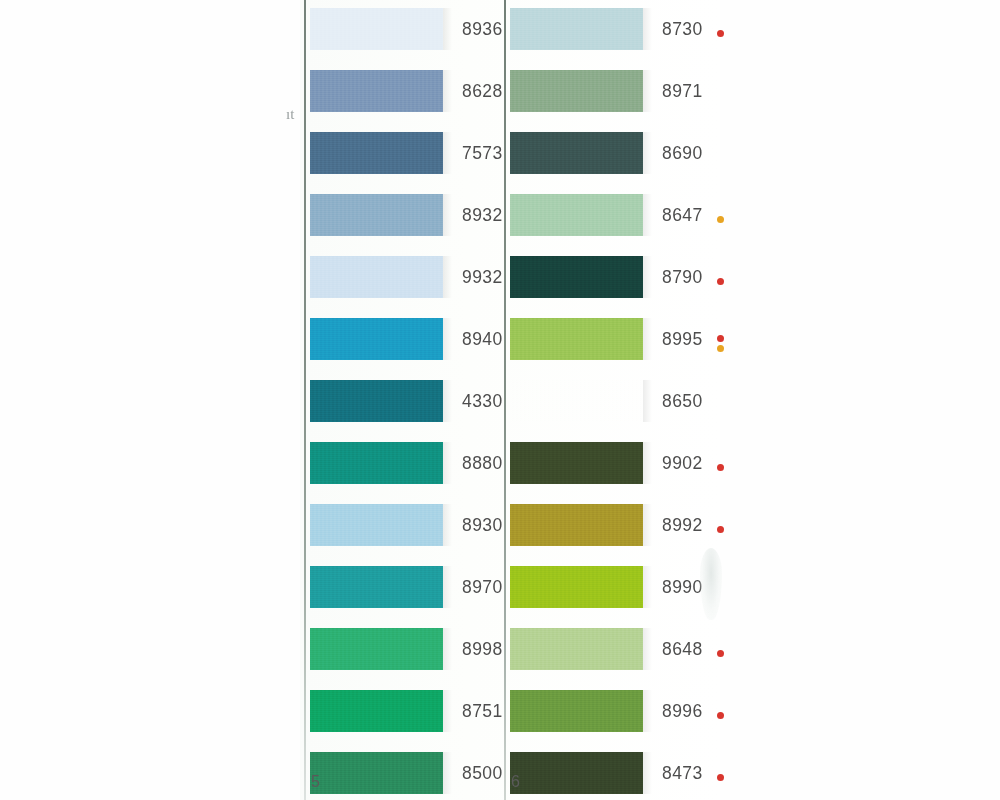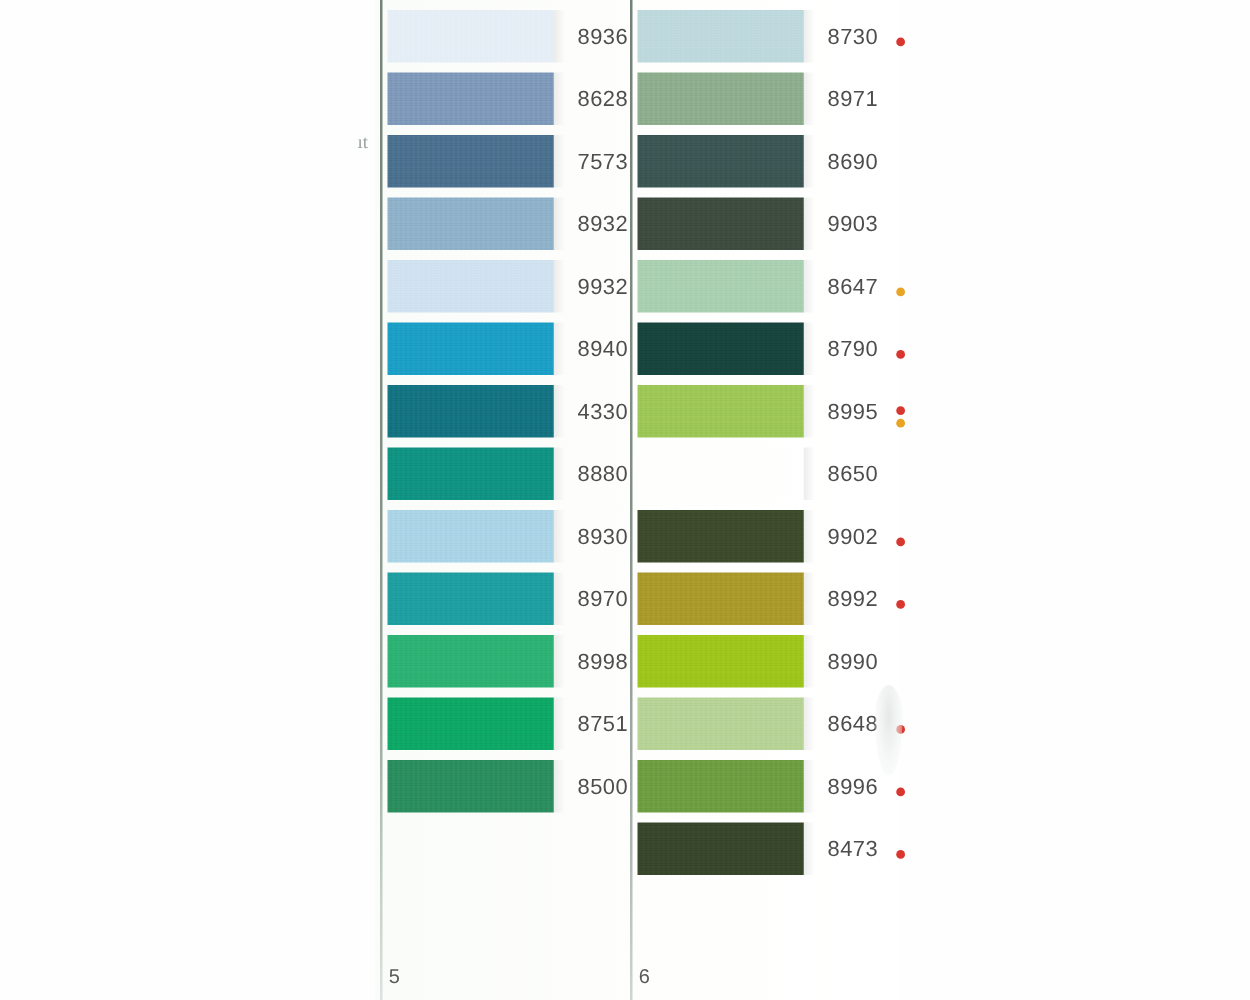--- a/index.html
+++ b/index.html
@@ -67,21 +67,21 @@
   .swatch-stack {
     position: absolute;
     left: 10px;
     top: 8px;
     width: 190px;
   }
 
   .swatch-row {
     position: relative;
     height: 50px;
-    margin-bottom: 0px;
+    margin-bottom: 12px;
   }
 
   .chip {
     position: absolute;
     left: 0;
     top: 0;
     width: 133px;
     height: 42px;
     border-radius: 0;
   }
@@ -260,24 +260,20 @@
         </div>
         <div class="swatch-row">
           <div class="chip" style="background: rgb(138, 171, 138);"></div>
           <div class="code">8971</div>
         </div>
         <div class="swatch-row">
           <div class="chip" style="background: rgb(58, 84, 82);"></div>
           <div class="code">8690</div>
         </div>
         <div class="swatch-row">
-          <div class="chip" style="background: rgb(60, 74, 62);"></div>
-          <div class="code">9903</div>
-        </div>
-        <div class="swatch-row">
           <div class="chip" style="background: rgb(167, 207, 174);"></div>
           <div class="code">8647</div>
           <div class="dots">
             <span class="dot" style="background: rgb(232, 164, 35);"></span>
           </div>
         </div>
         <div class="swatch-row">
           <div class="chip" style="background: rgb(23, 67, 60);"></div>
           <div class="code">8790</div>
           <div class="dots">

